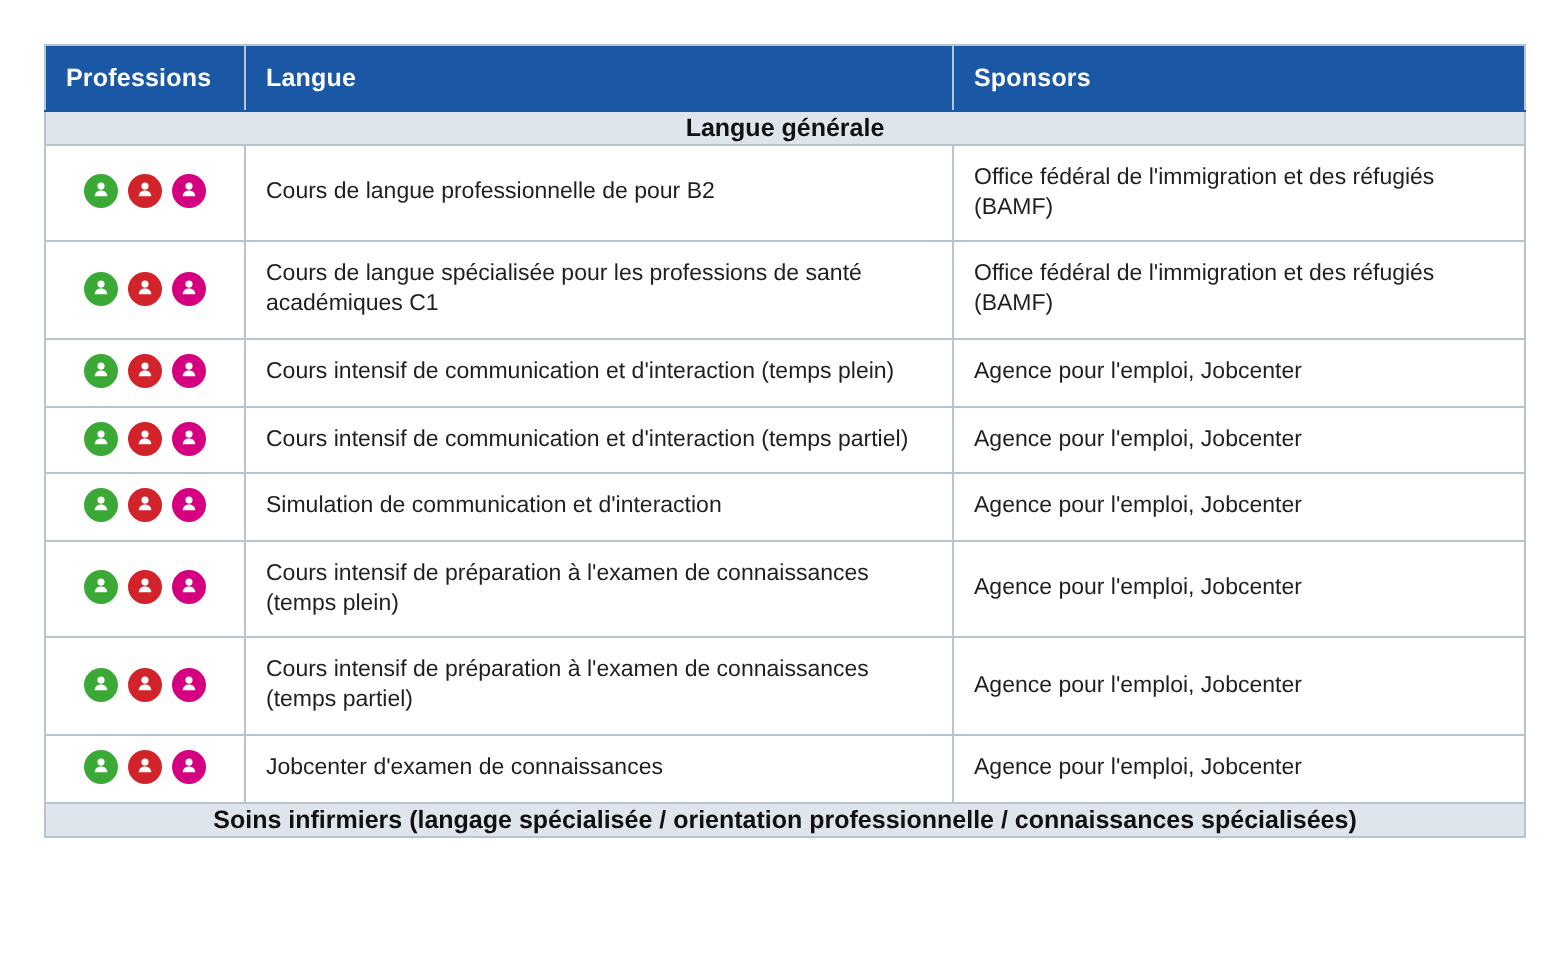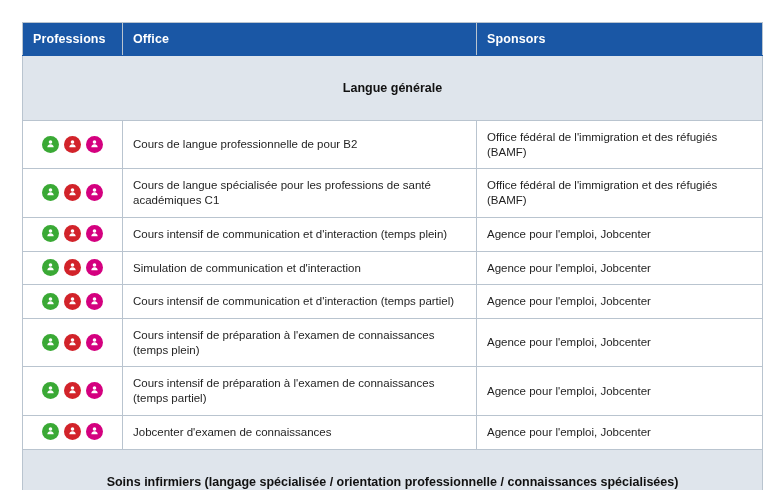--- a/index.html
+++ b/index.html
@@ -48,21 +48,21 @@
     vertical-align: middle;
     line-height: 1.28;
     background: #ffffff;
   }
   tr.section-row td {
     background: #dfe5ec;
     text-align: center;
     font-weight: bold;
     font-size: 12.5px;
     color: #111111;
-    padding: 24px 10px;
+    padding: 0 10px;
   }
   td.prof-cell {
     text-align: center;
     padding: 7px 6px;
     white-space: nowrap;
   }
   .badges {
     display: inline-flex;
     align-items: center;
     justify-content: center;
@@ -93,21 +93,21 @@
 <div class="page">
   <table class="course-table">
     <colgroup>
       <col class="col-prof">
       <col class="col-course">
       <col class="col-sponsor">
     </colgroup>
     <thead>
       <tr>
         <th>Professions</th>
-        <th>Office</th>
+        <th>Langue</th>
         <th>Sponsors</th>
       </tr>
     </thead>
     <tbody id="table-body">
         <tr class="section-row">
           <td colspan="3">Langue générale</td>
         </tr>
         <tr>
           <td class="prof-cell"><span class="badges">
               <span class="badge badge-green">
@@ -194,45 +194,45 @@
                   <path d="M8 7.6c-3 0-4.6 2-4.6 4.3h9.2C12.6 9.6 11 7.6 8 7.6z" fill="#ffffff"></path>
                 </svg>
               </span>
               <span class="badge badge-magenta">
                 <svg width="11" height="11" viewBox="0 0 16 16" aria-hidden="true">
                   <circle cx="8" cy="4.4" r="2.6" fill="#ffffff"></circle>
                   <path d="M8 7.6c-3 0-4.6 2-4.6 4.3h9.2C12.6 9.6 11 7.6 8 7.6z" fill="#ffffff"></path>
                 </svg>
               </span>
             </span></td>
+          <td class="course-cell">Cours intensif de communication et d'interaction (temps partiel)</td>
+          <td class="sponsor-cell">Agence pour l'emploi, Jobcenter</td>
+        </tr>
+        <tr>
+          <td class="prof-cell"><span class="badges">
+              <span class="badge badge-green">
+                <svg width="11" height="11" viewBox="0 0 16 16" aria-hidden="true">
+                  <circle cx="8" cy="4.4" r="2.6" fill="#ffffff"></circle>
+                  <path d="M8 7.6c-3 0-4.6 2-4.6 4.3h9.2C12.6 9.6 11 7.6 8 7.6z" fill="#ffffff"></path>
+                </svg>
+              </span>
+              <span class="badge badge-red">
+                <svg width="11" height="11" viewBox="0 0 16 16" aria-hidden="true">
+                  <circle cx="8" cy="4.4" r="2.6" fill="#ffffff"></circle>
+                  <path d="M8 7.6c-3 0-4.6 2-4.6 4.3h9.2C12.6 9.6 11 7.6 8 7.6z" fill="#ffffff"></path>
+                </svg>
+              </span>
+              <span class="badge badge-magenta">
+                <svg width="11" height="11" viewBox="0 0 16 16" aria-hidden="true">
+                  <circle cx="8" cy="4.4" r="2.6" fill="#ffffff"></circle>
+                  <path d="M8 7.6c-3 0-4.6 2-4.6 4.3h9.2C12.6 9.6 11 7.6 8 7.6z" fill="#ffffff"></path>
+                </svg>
+              </span>
+            </span></td>
           <td class="course-cell">Simulation de communication et d'interaction</td>
-          <td class="sponsor-cell">Agence pour l'emploi, Jobcenter</td>
-        </tr>
-        <tr>
-          <td class="prof-cell"><span class="badges">
-              <span class="badge badge-green">
-                <svg width="11" height="11" viewBox="0 0 16 16" aria-hidden="true">
-                  <circle cx="8" cy="4.4" r="2.6" fill="#ffffff"></circle>
-                  <path d="M8 7.6c-3 0-4.6 2-4.6 4.3h9.2C12.6 9.6 11 7.6 8 7.6z" fill="#ffffff"></path>
-                </svg>
-              </span>
-              <span class="badge badge-red">
-                <svg width="11" height="11" viewBox="0 0 16 16" aria-hidden="true">
-                  <circle cx="8" cy="4.4" r="2.6" fill="#ffffff"></circle>
-                  <path d="M8 7.6c-3 0-4.6 2-4.6 4.3h9.2C12.6 9.6 11 7.6 8 7.6z" fill="#ffffff"></path>
-                </svg>
-              </span>
-              <span class="badge badge-magenta">
-                <svg width="11" height="11" viewBox="0 0 16 16" aria-hidden="true">
-                  <circle cx="8" cy="4.4" r="2.6" fill="#ffffff"></circle>
-                  <path d="M8 7.6c-3 0-4.6 2-4.6 4.3h9.2C12.6 9.6 11 7.6 8 7.6z" fill="#ffffff"></path>
-                </svg>
-              </span>
-            </span></td>
-          <td class="course-cell">Cours intensif de communication et d'interaction (temps partiel)</td>
           <td class="sponsor-cell">Agence pour l'emploi, Jobcenter</td>
         </tr>
         <tr>
           <td class="prof-cell"><span class="badges">
               <span class="badge badge-green">
                 <svg width="11" height="11" viewBox="0 0 16 16" aria-hidden="true">
                   <circle cx="8" cy="4.4" r="2.6" fill="#ffffff"></circle>
                   <path d="M8 7.6c-3 0-4.6 2-4.6 4.3h9.2C12.6 9.6 11 7.6 8 7.6z" fill="#ffffff"></path>
                 </svg>
               </span>

